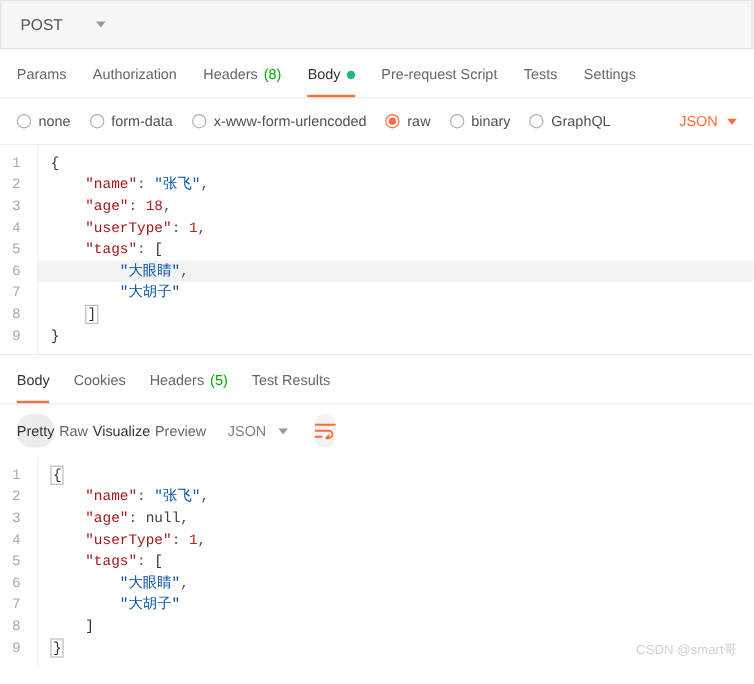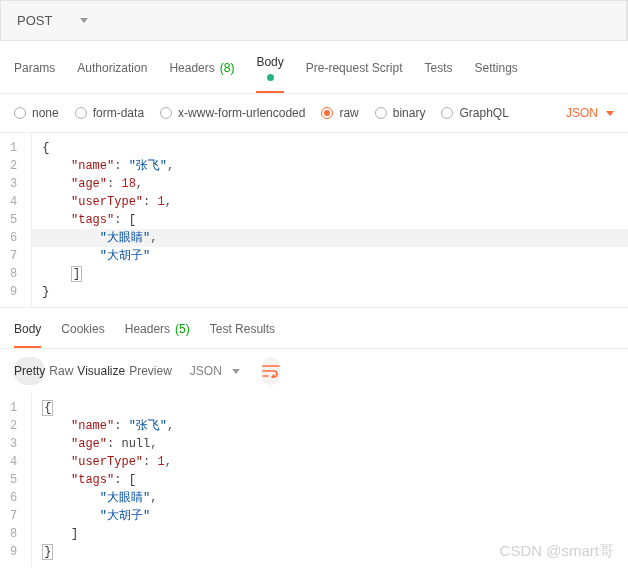--- a/index.html
+++ b/index.html
@@ -5,21 +5,21 @@
   * { margin: 0; padding: 0; box-sizing: border-box; }
   body { font-family: -apple-system, "Helvetica Neue", Arial, sans-serif; font-size: 12px; color: #505050; background: #fff; width: 628px; }
   
   .url-bar { display: flex; background: #f7f7f7; border: 1px solid #e4e4e4; flex-direction: column; }
   .method { padding: 12px 18px 12px 16px; font-size: 13px; color: #555; border-right: 1px solid #e4e4e4; display: flex; align-items: center; gap: 28px; }
   .caret-down { border-left: 4px solid transparent; border-right: 4px solid transparent; border-top: 5px solid #999; }
   .url { padding: 12px 14px; font-size: 13px; color: #505050; flex: 1; }
   
   .tabs { display: flex; gap: 22px; padding: 14px 14px 0 14px; border-bottom: 1px solid #eee; }
   .tab { padding: 0 0 10px 0; cursor: pointer; color: #666; border-bottom: 2px solid transparent; display: flex; align-items: center; gap: 5px; }
-  .tab.active { border-bottom-color: #ff6c37; color: #333; flex-direction: column; }
+  .tab.active { border-bottom-color: #ff6c37; color: #333; }
   .badge { color: #0a0; }
   .dot-green { width: 7px; height: 7px; border-radius: 50%; background: #26b47f; }
   
   .body-type-row { display: flex; align-items: center; gap: 16px; padding: 12px 14px; border-bottom: 1px solid #eee; }
   .radio { display: flex; align-items: center; gap: 6px; cursor: pointer; }
   .radio-circle { width: 12px; height: 12px; border: 1.5px solid #b0b0b0; border-radius: 50%; position: relative; }
   .radio-circle.checked { border-color: #ff6c37; }
   .radio-circle.checked::after { content: ""; position: absolute; inset: 2px; background: #ff6c37; border-radius: 50%; }
   .json-select { margin-left: auto; color: #ff6c37; display: flex; align-items: center; gap: 8px; }
   
@@ -38,21 +38,21 @@
   
   .resp-tabs { display: flex; gap: 20px; padding: 14px 14px 0 14px; border-bottom: 1px solid #eee; }
   
   .view-row { display: flex; align-items: center; gap: 4px; padding: 8px 14px; }
   .view-btn { padding: 7px 0; color: #666; border-radius: 13px; cursor: pointer; }
   .view-btn.active { background: #ececec; color: #333; }
   .view-btn.strong { color: #333; }
   .lang-sel { margin-left: 14px; display: flex; align-items: center; gap: 10px; color: #808080; }
   .wrap-icon svg { display: block; }
   
-  .watermark { position: absolute; right: 14px; bottom: 6px; color: #d0d0d0; font-size: 15px; pointer-events: none; }
+  .watermark { position: absolute; right: 14px; bottom: 6px; color: #d0d0d0; font-size: 11px; pointer-events: none; }
   .wrap { position: relative; }
 </style>
 </head>
 <body>
 <div class="wrap">
 
 <div class="url-bar">
   <div class="method">
     <span>POST</span>
     <span class="caret-down"></span>

